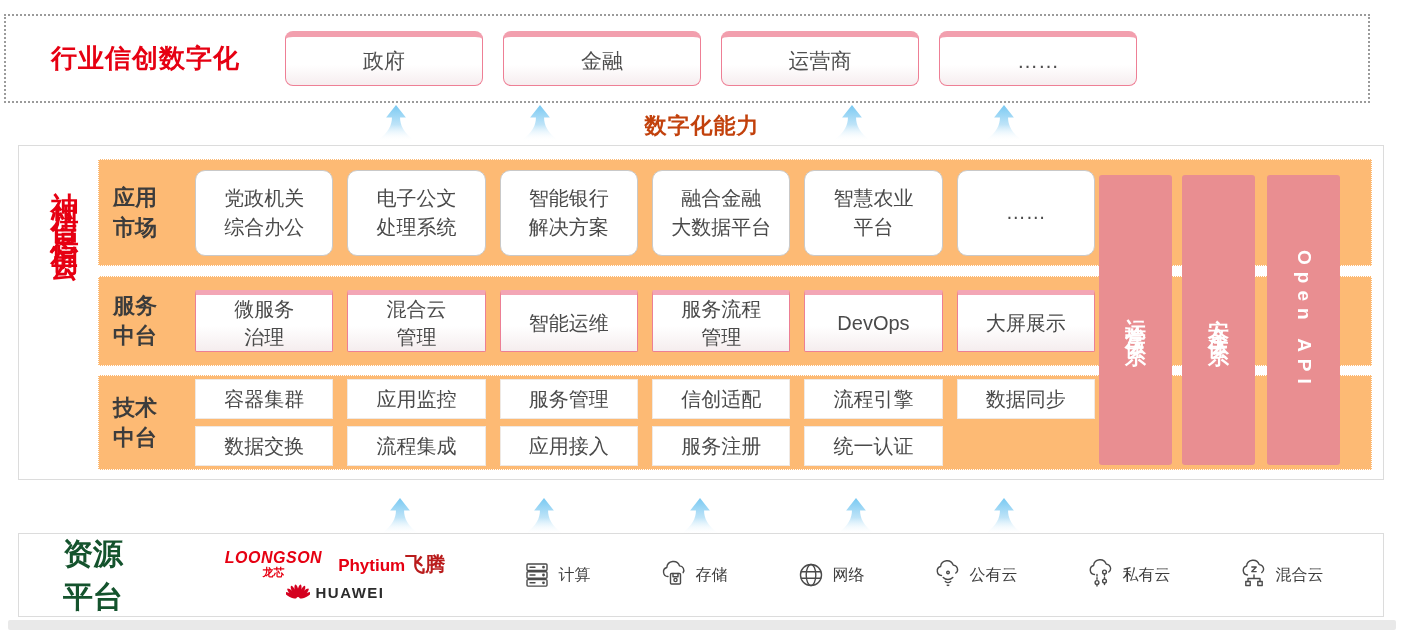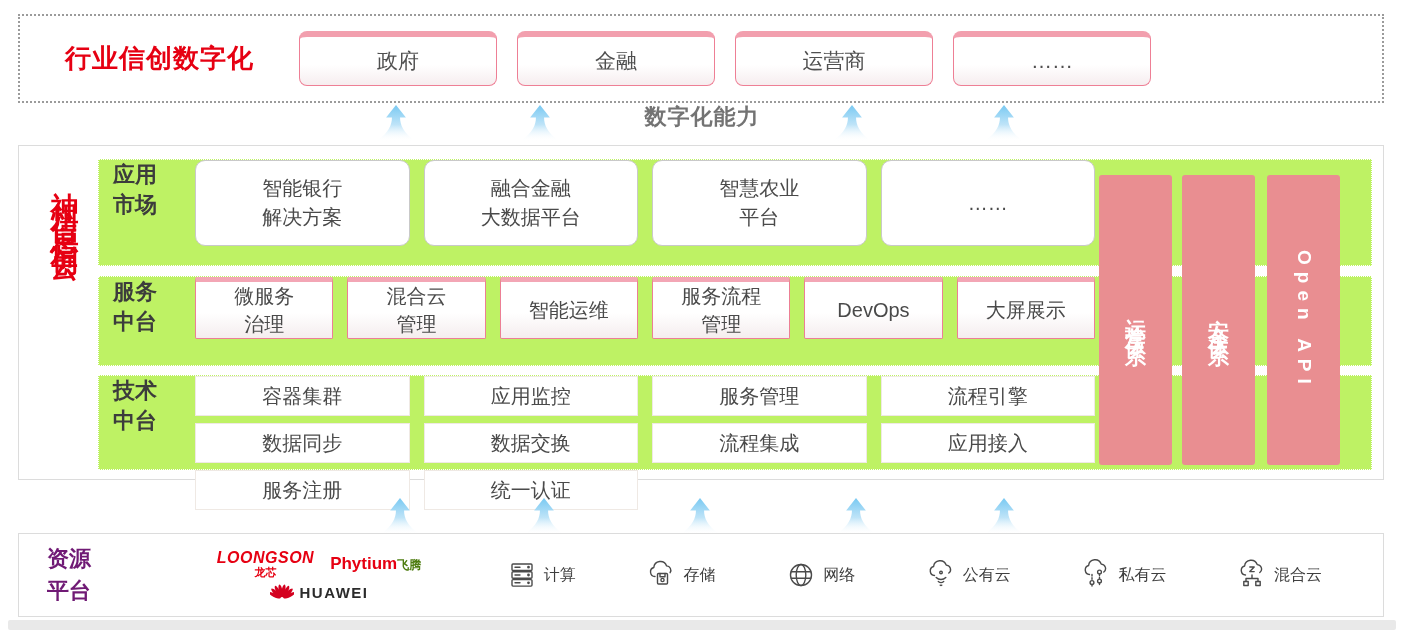--- a/index.html
+++ b/index.html
@@ -5,58 +5,58 @@
   html,body{margin:0;padding:0;}
   body{
     width:1402px;height:632px;position:relative;background:#fff;
     font-family:"Liberation Sans","DejaVu Sans",sans-serif;color:#4a4a4a;
     overflow:hidden;
   }
   .preline{white-space:pre-line;}
 
   
   .top-strip{
-    position:absolute;left:18px;top:14px;width:1366px;height:89px;
+    position:absolute;left:4px;top:14px;width:1366px;height:89px;
     box-sizing:border-box;border:2px dotted #9b9b9b;background:#fff;
     display:flex;align-items:center;
   }
   .top-title{
     margin-left:45px;width:212px;font-size:26px;font-weight:700;color:#e60012;
     letter-spacing:1px;flex:none;
   }
   .industries{display:flex;gap:20px;margin-left:22px;}
   .industry-box{
     width:198px;height:55px;box-sizing:border-box;
     border:1px solid #ee7f95;border-top:6px solid #f29fae;border-radius:8px;
     background:linear-gradient(180deg,#ffffff 0%,#ffffff 58%,#f6edef 100%);
     display:flex;align-items:center;justify-content:center;
     font-size:21px;color:#4f4f4f;
   }
 
   
   .up-arrow{position:absolute;width:40px;height:36px;}
   .cap-label{
-    position:absolute;top:102px;left:702px;transform:translateX(-50%);
-    font-size:22px;font-weight:700;color:#737373;letter-spacing:1px;
+    position:absolute;top:111px;left:702px;transform:translateX(-50%);
+    font-size:22px;font-weight:700;color:#c2410c;letter-spacing:1px;
   }
 
   
   .main-box{
     position:absolute;left:18px;top:145px;width:1366px;height:335px;
     box-sizing:border-box;border:1px solid #dcdcdc;background:#fff;
   }
   .vtitle{
     position:absolute;left:26px;top:24px;height:292px;
     writing-mode:vertical-rl;text-orientation:upright;
     font-size:28px;font-weight:700;color:#e60012;letter-spacing:11px;
   }
   .rows{position:absolute;left:79px;top:13px;width:1274px;}
   .mrow{
-    box-sizing:border-box;background:#bef264;border:1px dotted #ffffff;
-    display:flex;
+    box-sizing:border-box;background:#fdba74;border:1px dotted #ffffff;
+    display:flex;align-items:center;
   }
   .row-app{height:107px;margin-bottom:10px;}
   .row-svc{height:90px;margin-bottom:9px;}
   .row-tech{height:95px;}
   .row-label{
     margin-left:14px;width:72px;flex:none;font-size:22px;font-weight:700;
     color:#3c3c3c;line-height:1.35;
   }
   .row-items{margin-left:10px;width:900px;flex:none;display:flex;gap:14px;}
   .app-box{
@@ -67,21 +67,21 @@
   }
   .svc-box{
     flex:1;height:62px;box-sizing:border-box;
     border:1px solid #ec7f95;border-top:5px solid #f3a6b5;border-radius:2px;
     background:linear-gradient(180deg,#ffffff 0%,#ffffff 55%,#f5edee 100%);
     display:flex;align-items:center;justify-content:center;text-align:center;
     font-size:20px;color:#4a4a4a;line-height:1.4;
   }
   .tech-grid{
     margin-left:10px;width:900px;flex:none;display:grid;
-    grid-template-columns:repeat(4,1fr);gap:7px 14px;
+    grid-template-columns:repeat(6,1fr);gap:7px 14px;
   }
   .tech-box{
     height:40px;box-sizing:border-box;background:#fff;border:1px solid #efe9e4;
     display:flex;align-items:center;justify-content:center;
     font-size:20px;color:#4a4a4a;
   }
   .pillar{
     position:absolute;top:29px;width:73px;height:290px;border-radius:3px;
     background:#e98e91;color:#fff;display:flex;align-items:center;justify-content:center;
     writing-mode:vertical-rl;font-weight:700;font-size:21px;letter-spacing:9px;
@@ -89,29 +89,29 @@
   .pillar.latin{font-size:19px;letter-spacing:7px;}
   .pillar-1{left:1080px;} .pillar-2{left:1163px;} .pillar-3{left:1248px;}
 
   
   .resource-box{
     position:absolute;left:18px;top:533px;width:1366px;height:84px;
     box-sizing:border-box;border:1px solid #dcdcdc;background:#fff;
     display:flex;align-items:center;
   }
   .res-label{
-    margin-left:28px;width:60px;flex:none;font-size:22px;font-weight:700;
-    color:#701a75;line-height:1.45;
+    margin-left:44px;width:60px;flex:none;font-size:30px;font-weight:700;
+    color:#14532d;line-height:1.45;
   }
   .vendors{margin-left:84px;width:256px;flex:none;display:flex;flex-direction:column;align-items:center;gap:3px;}
   .vendor-row{display:flex;align-items:center;gap:16px;}
   .loongson-word{font-size:16px;font-weight:800;font-style:italic;color:#e60012;letter-spacing:.5px;}
   .loongson-sub{font-size:11px;font-weight:700;color:#e60012;text-align:center;margin-top:-2px;}
   .phytium{font-size:17px;font-weight:700;color:#e60012;}
-  .phytium-sub{font-size:12px;font-weight:700;color:#4d7c0f;}
+  .phytium-sub{font-size:20px;font-weight:700;color:#b91c1c;}
   .huawei{display:flex;align-items:center;gap:6px;}
   .huawei-word{font-size:15px;font-weight:700;color:#2b2b2b;letter-spacing:1.5px;}
   .res-items{flex:1;display:flex;justify-content:space-around;align-items:center;margin:0 26px 0 24px;}
   .res-item{display:flex;align-items:center;gap:6px;}
   .res-item svg{stroke:#4a4a4a;fill:none;stroke-width:1.4;stroke-linecap:round;stroke-linejoin:round;}
   .res-item-label{font-size:16px;color:#3f3f3f;}
 
   .bottom-bar{
     position:absolute;left:8px;top:620px;width:1388px;height:10px;
     background:#e9e9e9;border-radius:2px;
@@ -158,20 +158,24 @@
 
 <div class="main-box">
   <div class="vtitle">神州信息信创云</div>
 
   <div class="rows">
 
     <div class="mrow row-app">
       <div class="row-label preline">应用
 市场</div>
       <div class="row-items">
+        <div class="app-box preline">党政机关
+综合办公</div>
+        <div class="app-box preline">电子公文
+处理系统</div>
         <div class="app-box preline">智能银行
 解决方案</div>
         <div class="app-box preline">融合金融
 大数据平台</div>
         <div class="app-box preline">智慧农业
 平台</div>
         <div class="app-box preline">……</div>
       </div>
     </div>
 
@@ -191,20 +195,21 @@
       </div>
     </div>
 
     <div class="mrow row-tech">
       <div class="row-label preline">技术
 中台</div>
       <div class="tech-grid">
         <div class="tech-box">容器集群</div>
         <div class="tech-box">应用监控</div>
         <div class="tech-box">服务管理</div>
+        <div class="tech-box">信创适配</div>
         <div class="tech-box">流程引擎</div>
         <div class="tech-box">数据同步</div>
         <div class="tech-box">数据交换</div>
         <div class="tech-box">流程集成</div>
         <div class="tech-box">应用接入</div>
         <div class="tech-box">服务注册</div>
         <div class="tech-box">统一认证</div>
       </div>
     </div>
   </div>

